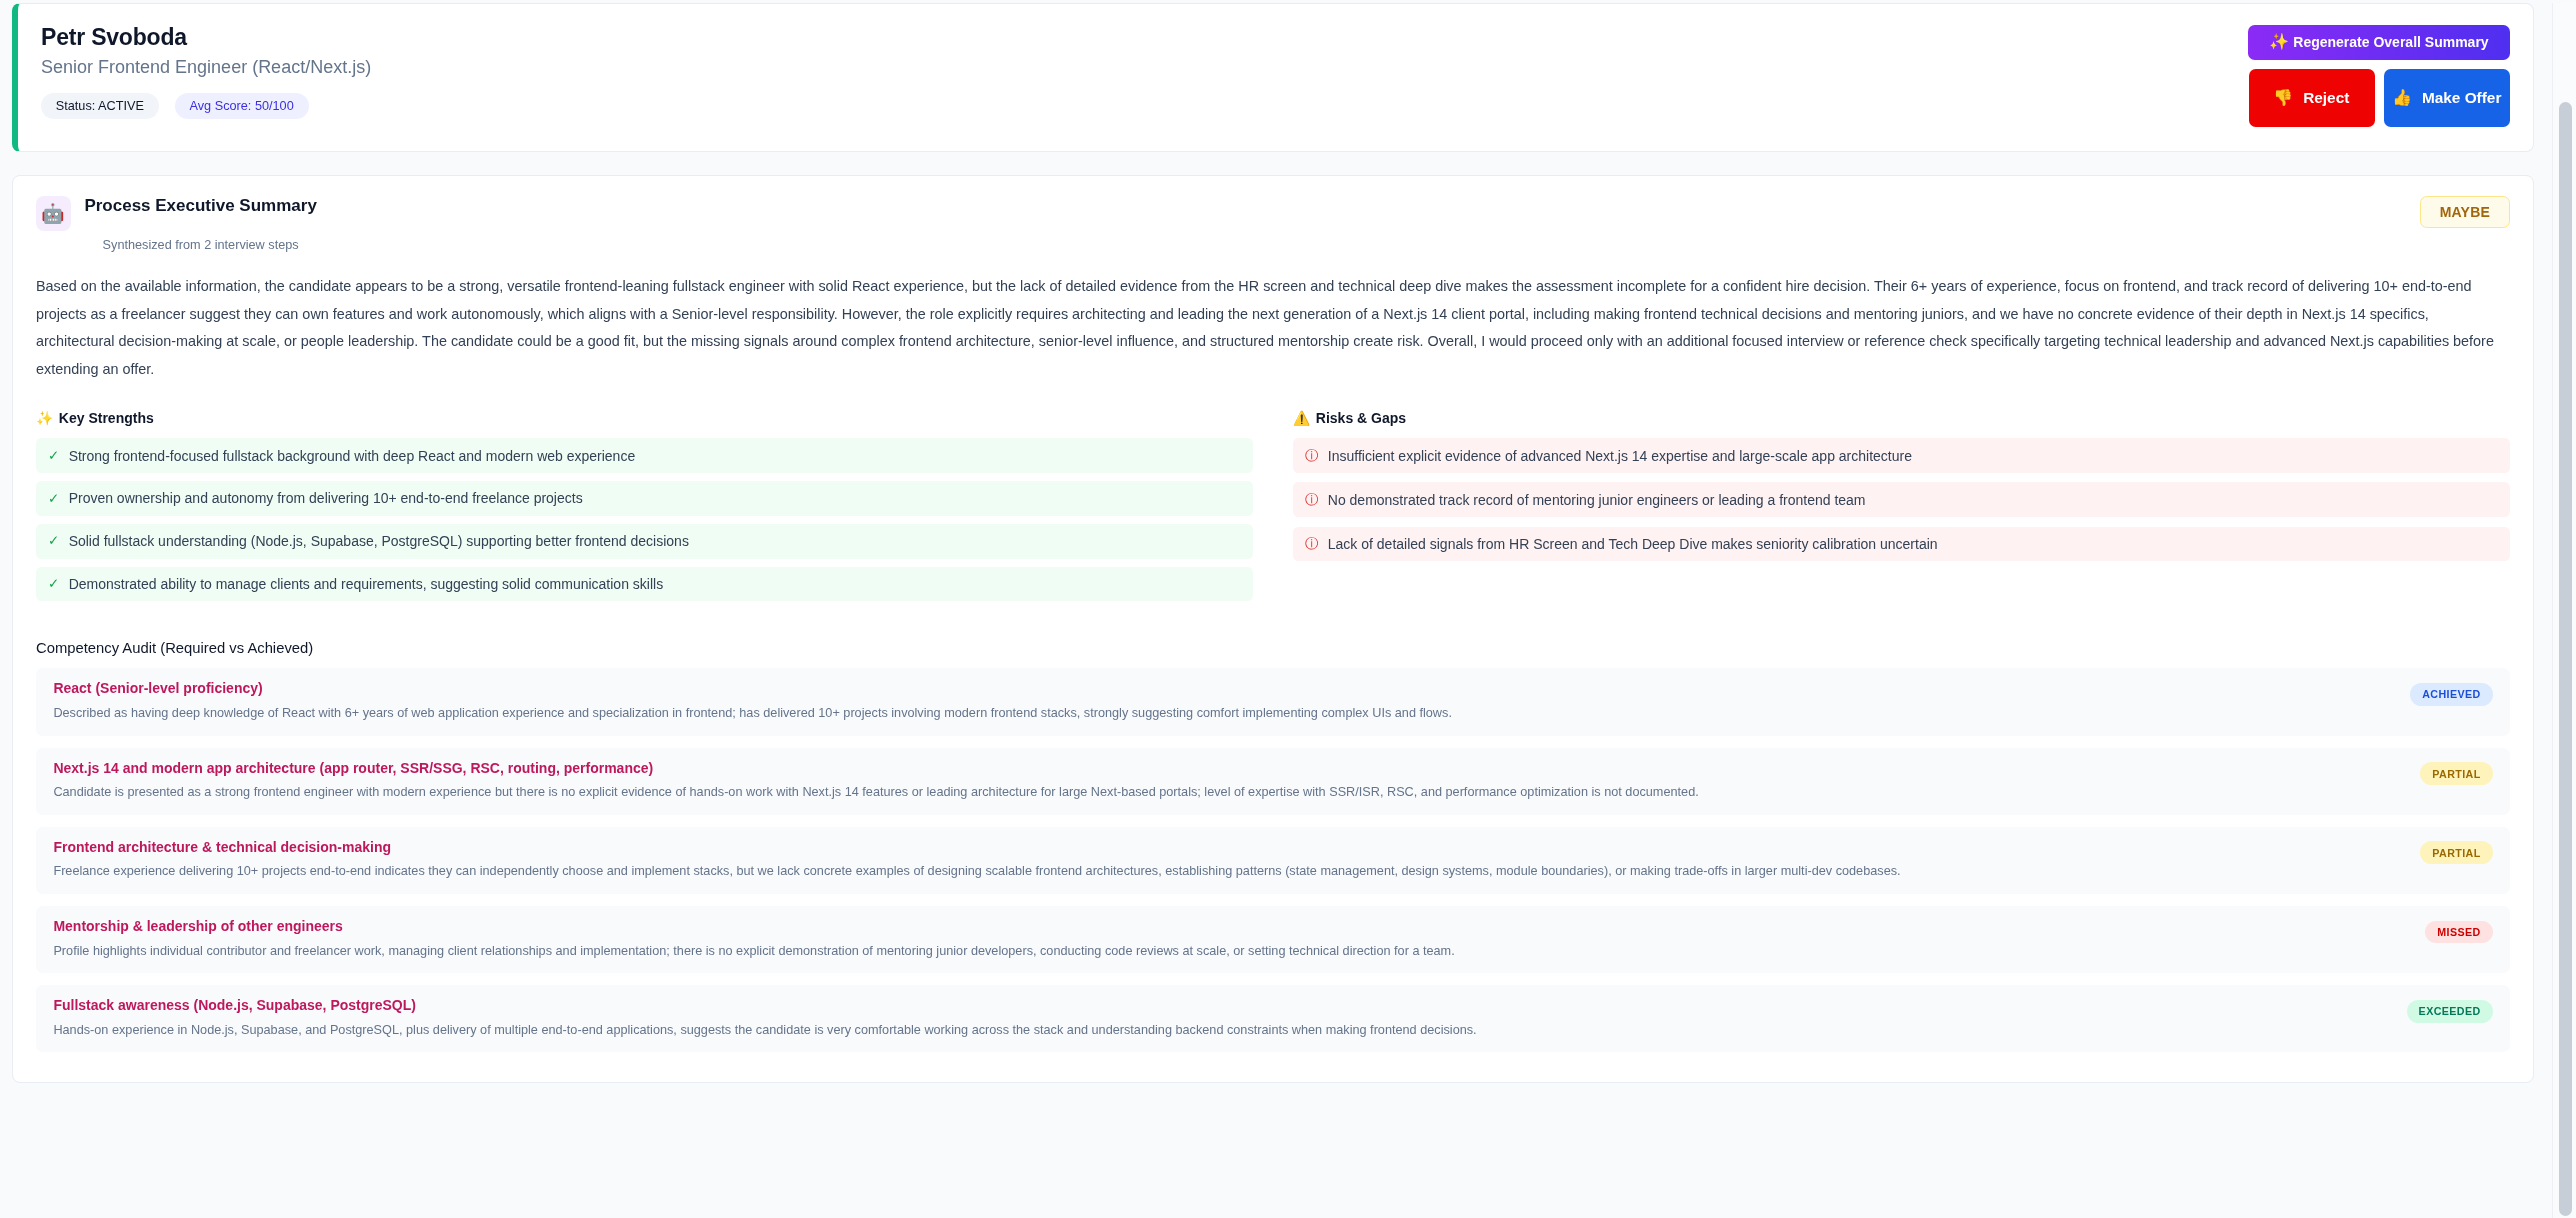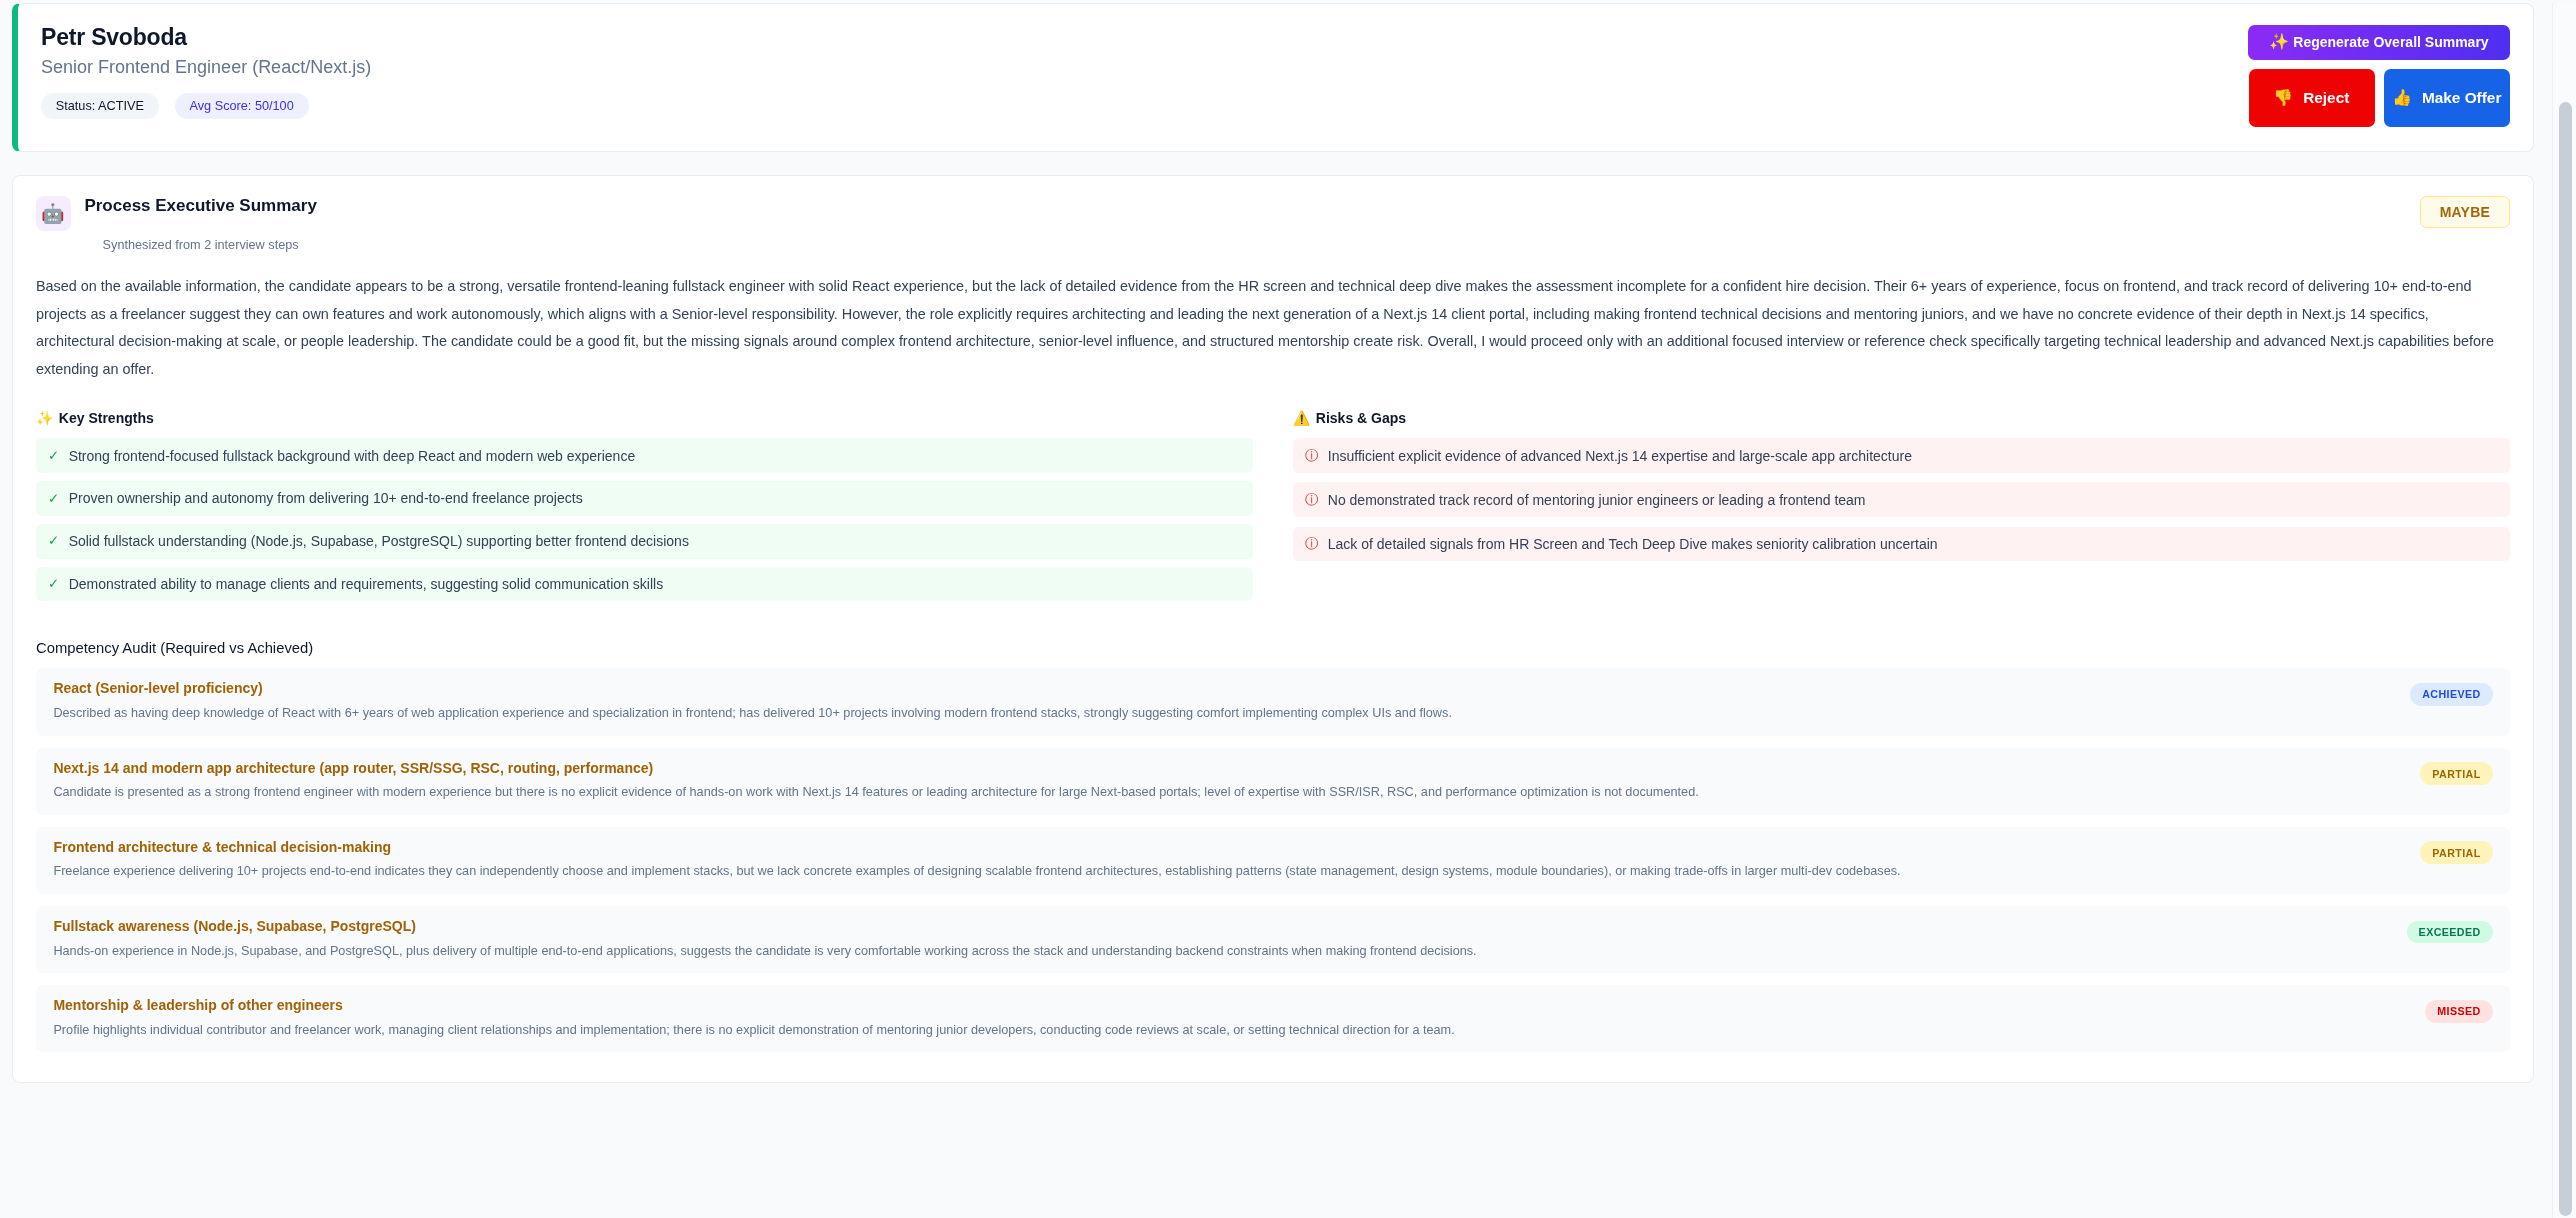--- a/index.html
+++ b/index.html
@@ -206,21 +206,21 @@
     background: #f8fafc;
     border-radius: 6.7px;
     margin-top: 12px;
     padding: 12px 17.4px 13.4px 17.4px;
     display: flex;
     align-items: flex-start;
     justify-content: space-between;
     gap: 20px;
   }
   .comp-main { flex: 1 1 auto; }
-  .comp-name { font-size: 14px; font-weight: bold; color: #a16207; }
+  .comp-name { font-size: 14px; font-weight: bold; color: #be185d; }
   .comp-desc { margin-top: 8.7px; font-size: 12.7px; color: #64748b; line-height: 1.35; }
   .badge {
     flex: 0 0 auto;
     font-size: 10.7px;
     font-weight: bold;
     letter-spacing: 0.4px;
     border-radius: 670px;
     padding: 5.4px 12px;
     margin-top: 2.7px;
     white-space: nowrap;
@@ -358,32 +358,32 @@
     <div class="comp-row">
       <div class="comp-main">
         <div class="comp-name">Frontend architecture &amp; technical decision-making</div>
         <div class="comp-desc">Freelance experience delivering 10+ projects end-to-end indicates they can independently choose and implement stacks, but we lack concrete examples of designing scalable frontend architectures, establishing patterns (state management, design systems, module boundaries), or making trade-offs in larger multi-dev codebases.</div>
       </div>
       <div class="badge badge-PARTIAL">PARTIAL</div>
     </div>
 
     <div class="comp-row">
       <div class="comp-main">
+        <div class="comp-name">Mentorship &amp; leadership of other engineers</div>
+        <div class="comp-desc">Profile highlights individual contributor and freelancer work, managing client relationships and implementation; there is no explicit demonstration of mentoring junior developers, conducting code reviews at scale, or setting technical direction for a team.</div>
+      </div>
+      <div class="badge badge-MISSED">MISSED</div>
+    </div>
+
+    <div class="comp-row">
+      <div class="comp-main">
         <div class="comp-name">Fullstack awareness (Node.js, Supabase, PostgreSQL)</div>
         <div class="comp-desc">Hands-on experience in Node.js, Supabase, and PostgreSQL, plus delivery of multiple end-to-end applications, suggests the candidate is very comfortable working across the stack and understanding backend constraints when making frontend decisions.</div>
       </div>
       <div class="badge badge-EXCEEDED">EXCEEDED</div>
-    </div>
-
-    <div class="comp-row">
-      <div class="comp-main">
-        <div class="comp-name">Mentorship &amp; leadership of other engineers</div>
-        <div class="comp-desc">Profile highlights individual contributor and freelancer work, managing client relationships and implementation; there is no explicit demonstration of mentoring junior developers, conducting code reviews at scale, or setting technical direction for a team.</div>
-      </div>
-      <div class="badge badge-MISSED">MISSED</div>
     </div>
   </div>
 
   <div class="scrollbar">
     <div class="scroll-thumb"></div>
   </div>
 </div>
 
 
 </body></html>

